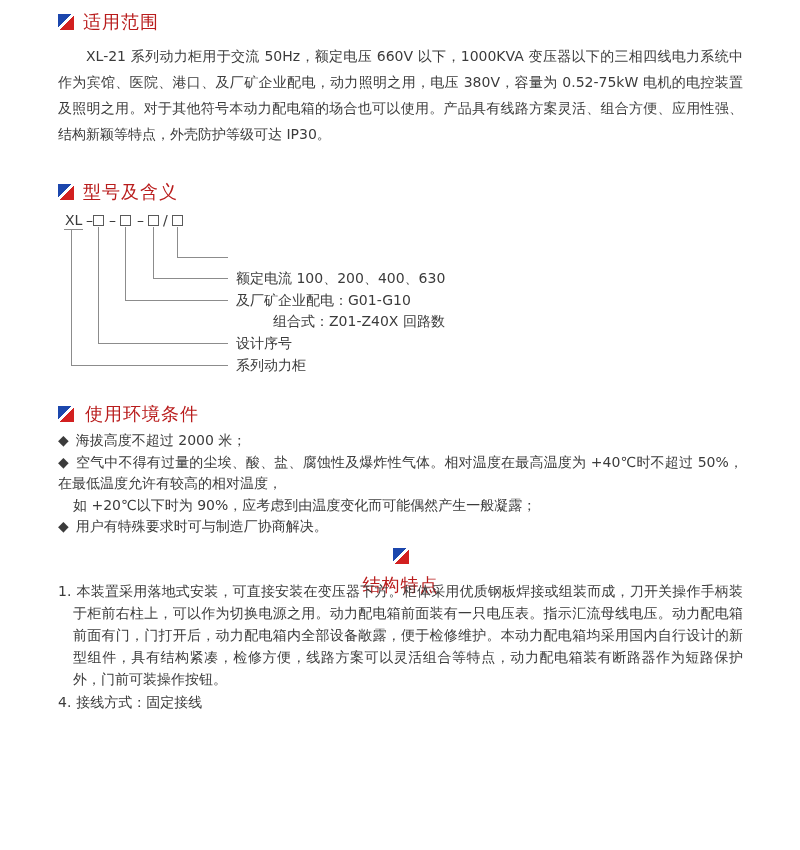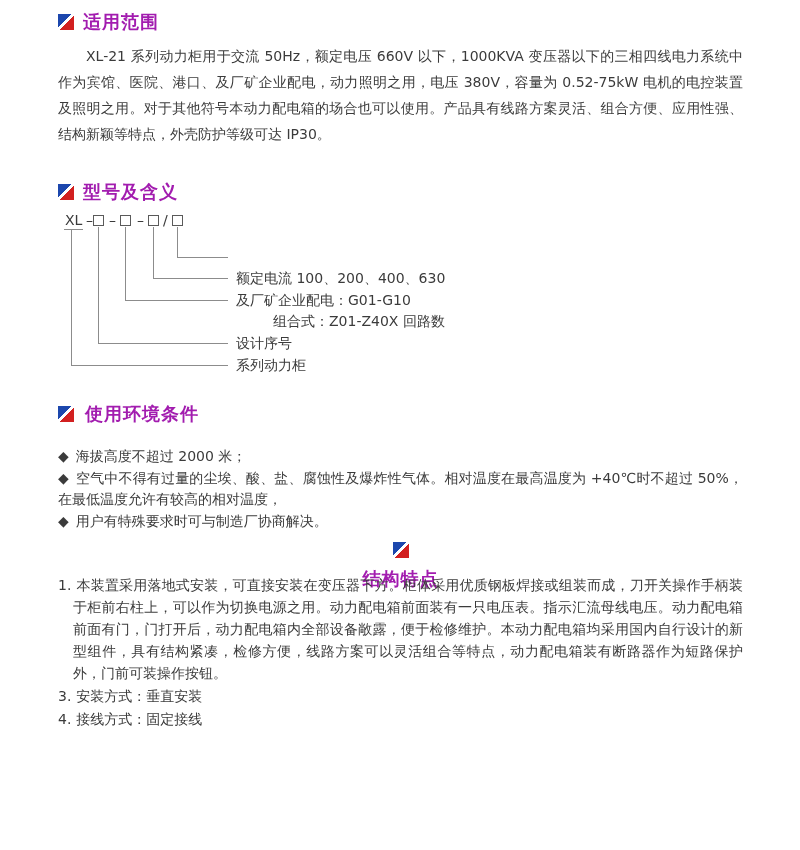--- a/index.html
+++ b/index.html
@@ -10,40 +10,40 @@
     color:#3b3b3b;
   }
   .page { padding:10px 57px 0 58px; }
 
   
   .sec-header { display:flex; align-items:center; gap:9px; height:24px; }
   .sec-icon {
     width:16px; height:16px; flex:0 0 16px;
     background:linear-gradient(135deg,#1c47ad 0%,#1c47ad 43%,#ffffff 43%,#ffffff 55%,#d22020 55%,#d22020 100%);
   }
-  .sec-title { font-size:18px; font-weight:bold; color:#a21caf; letter-spacing:1px; }
+  .sec-title { font-size:18px; font-weight:normal; color:#b91c1c; letter-spacing:1px; }
 
   
   .para {
     font-size:14px; line-height:26px; text-align:justify;
     text-indent:2em; margin-top:9px;
   }
   .para.cont { margin-top:0; }
 
   
   .model-diagram { position:relative; height:166px; margin-top:8px; font-size:14px; }
   .md-abs { position:absolute; white-space:nowrap; }
   .code-xl { border-bottom:1px solid #8c8c8c; padding:0 1px 1px 1px; }
   .mbox { position:absolute; width:11px; height:11px; border:1px solid #5a5a5a; background:#fff; }
   .vline { position:absolute; width:1px; background:#8c8c8c; }
   .hline { position:absolute; height:1px; background:#8c8c8c; }
   .mlabel { position:absolute; white-space:nowrap; font-size:14px; }
 
   
-  .env-list { margin-top:20px; }
+  .env-list { margin-top:4px; }
   .env-item { font-size:14px; line-height:21.5px; text-align:justify; }
   .env-item .bullet { margin-right:7px; }
   .env-item.indent { padding-left:15px; }
 
   
   .num-list { margin-top:8px; }
   .num-item {
     font-size:14px; line-height:22px; text-align:justify;
     padding-left:15px; text-indent:-15px;
   }
@@ -101,26 +101,26 @@
     <span class="mlabel" style="left:178px; top:145px;">系列动力柜</span>
   </div>
 
   <div class="sec-header gap-env">
     <span class="sec-icon"></span>
     <h2 class="sec-title">使用环境条件</h2>
   </div>
   <div class="env-list">
     <p class="env-item"><span class="bullet">◆</span><span>海拔高度不超过 2000 米；</span></p>
     <p class="env-item"><span class="bullet">◆</span><span>空气中不得有过量的尘埃、酸、盐、腐蚀性及爆炸性气体。相对温度在最高温度为 +40℃时不超过 50%，在最低温度允许有较高的相对温度，</span></p>
+    <p class="env-item indent"><span>如 +20℃以下时为 90%，应考虑到由温度变化而可能偶然产生一般凝露；</span></p>
     <p class="env-item"><span class="bullet">◆</span><span>用户有特殊要求时可与制造厂协商解决。</span></p>
   </div>
 
   <div class="sec-header gap-struct">
     <span class="sec-icon"></span>
     <h2 class="sec-title">结构特点</h2>
   </div>
   <div class="num-list">
     <p class="num-item"><span class="num">1.</span><span>本装置采用落地式安装，可直接安装在变压器下方。柜体采用优质钢板焊接或组装而成，刀开关操作手柄装于柜前右柱上，可以作为切换电源之用。动力配电箱前面装有一只电压表。指示汇流母线电压。动力配电箱前面有门，门打开后，动力配电箱内全部设备敞露，便于检修维护。本动力配电箱均采用国内自行设计的新型组件，具有结构紧凑，检修方便，线路方案可以灵活组合等特点，动力配电箱装有断路器作为短路保护外，门前可装操作按钮。</span></p>
-    <p class="num-item"><span class="num">3.</span><span>安装方式：垂直安装</span></p>
     <p class="num-item"><span class="num">4.</span><span>接线方式：固定接线</span></p>
   </div>
 
 </div>
 
 </body></html>

